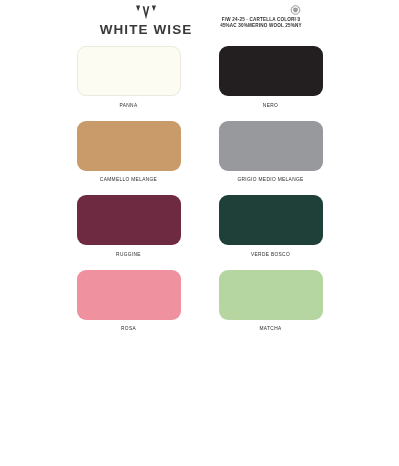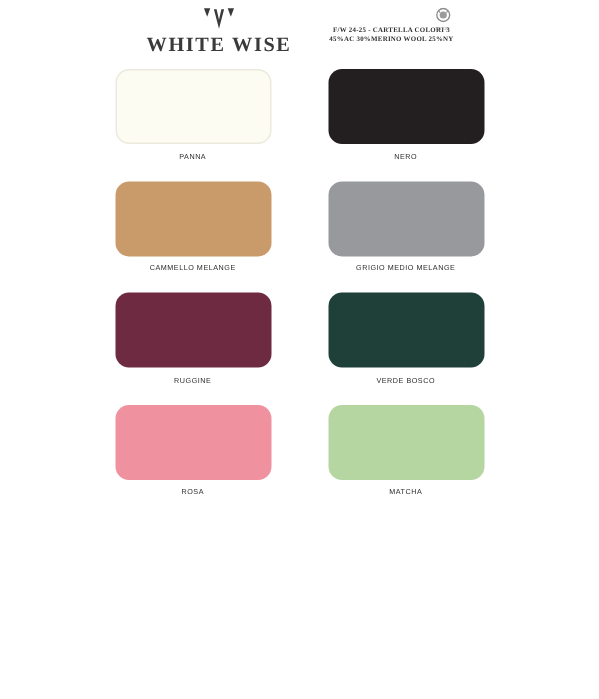--- a/index.html
+++ b/index.html
@@ -23,21 +23,20 @@
     background: #ffffff;
     position: relative;
     box-sizing: border-box;
   }
 
   
   .header {
     position: relative;
     height: 42px;
     width: 100%;
-    font-family: Liberation Serif, serif;
   }
 
   .brand-block {
     position: absolute;
     left: 70px;
     top: 5px;
     width: 152px;
     text-align: center;
   }
 

